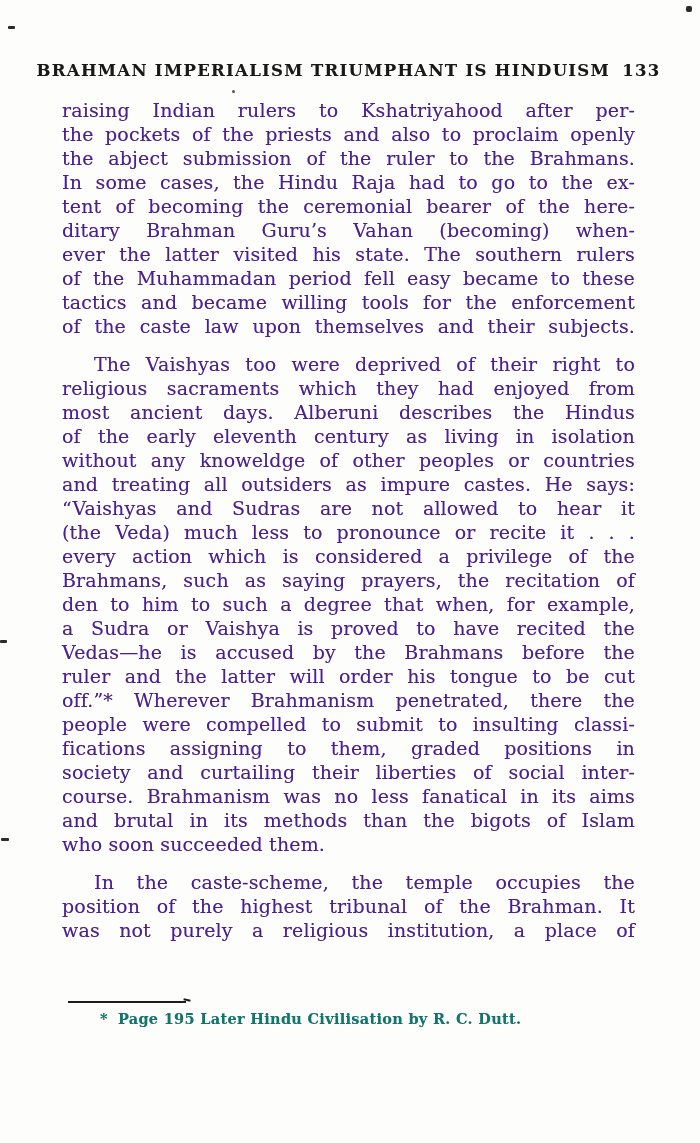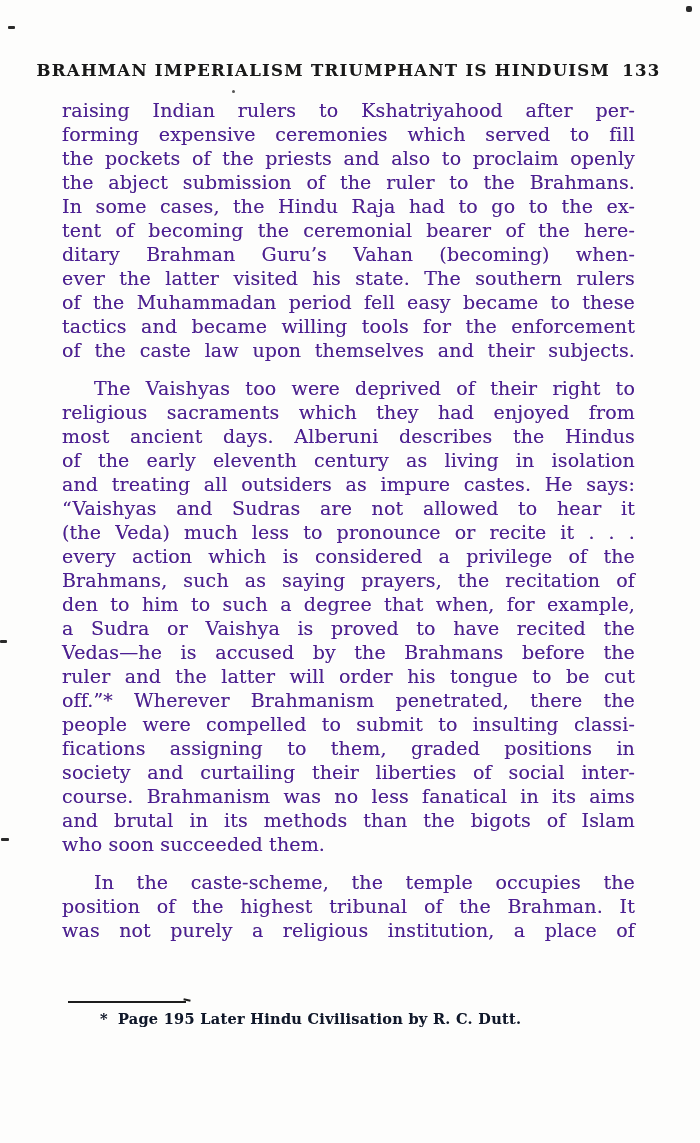--- a/index.html
+++ b/index.html
@@ -81,21 +81,21 @@
     transform: rotate(12deg);
   }
   .footnote {
     position: absolute;
     top: 1010px;
     left: 100px;
     width: 520px;
     font-size: 14.5px;
     font-weight: 700;
     letter-spacing: 0.3px;
-    color: #0f172a;
+    color: #0f766e;
     text-shadow: 0 0 0.4px rgba(0,0,0,0.3);
   }
   .footnote .fn-marker { margin-right: 10px; }
   
   .artifact {
     position: absolute;
     background: #2a2a2a;
     border-radius: 1px;
   }
   .artifact.a1 { top: 26px;  left: 8px;   width: 7px; height: 3px; }
@@ -111,37 +111,37 @@
 
   <div class="running-header">
     <span>BRAHMAN IMPERIALISM TRIUMPHANT IS HINDUISM</span>
     <span>133</span>
   </div>
 
   <div class="text-block">
 
     <p class="para">
       <span class="line">raising Indian rulers to Kshatriyahood after per-</span>
-      <span class="line">forming expensive ceremonies which served to fill</span>
       <span class="line">the pockets of the priests and also to proclaim openly</span>
       <span class="line">the abject submission of the ruler to the Brahmans.</span>
       <span class="line">In some cases, the Hindu Raja had to go to the ex-</span>
       <span class="line">tent of becoming the ceremonial bearer of the here-</span>
       <span class="line">ditary Brahman Guru’s Vahan (becoming) when-</span>
       <span class="line">ever the latter visited his state.  The southern rulers</span>
       <span class="line">of the Muhammadan period fell easy became to these</span>
       <span class="line">tactics and became willing tools for the enforcement</span>
       <span class="line">of the caste law upon themselves and their subjects.</span>
     </p>
 
     <p class="para">
       <span class="line indent">The Vaishyas too were deprived of their right to</span>
       <span class="line">religious sacraments which they had enjoyed from</span>
       <span class="line">most ancient days.  Alberuni describes the Hindus</span>
       <span class="line">of the early eleventh century as living in isolation</span>
+      <span class="line">without any knoweldge of other peoples or countries</span>
       <span class="line">and treating all outsiders as impure castes.  He says:</span>
       <span class="line">“Vaishyas and Sudras are not allowed to hear it</span>
       <span class="line">(the Veda) much less to pronounce or recite it . . .</span>
       <span class="line">every action which is considered a privilege of the</span>
       <span class="line">Brahmans, such as saying prayers, the recitation of</span>
       <span class="line">den to him to such a degree that when, for example,</span>
       <span class="line">a Sudra or Vaishya is proved to have recited the</span>
       <span class="line">Vedas—he is accused by the Brahmans before the</span>
       <span class="line">ruler and the latter will order his tongue to be cut</span>
       <span class="line">off.”*  Wherever Brahmanism penetrated, there the</span>

